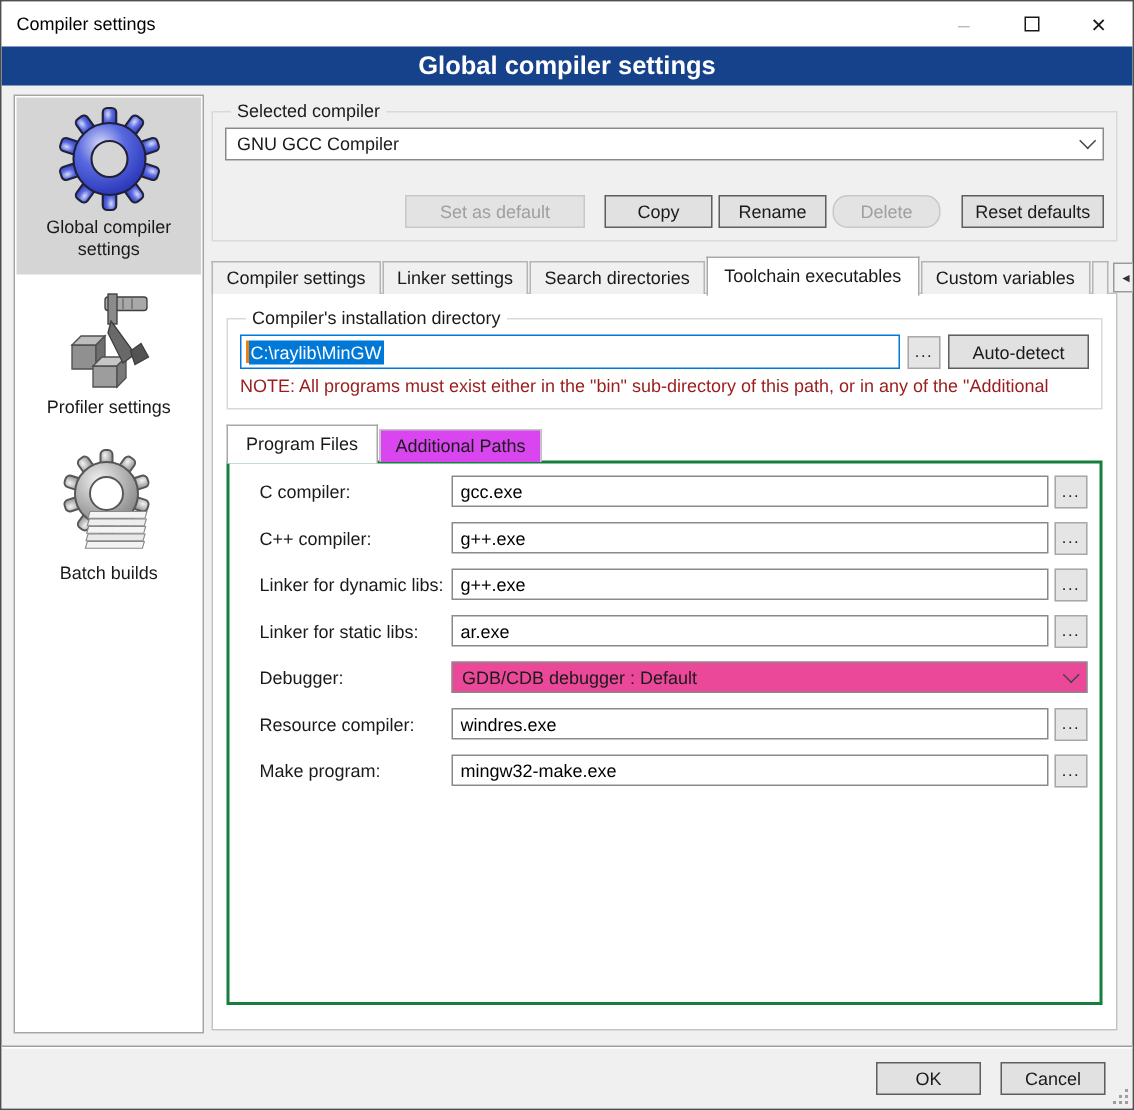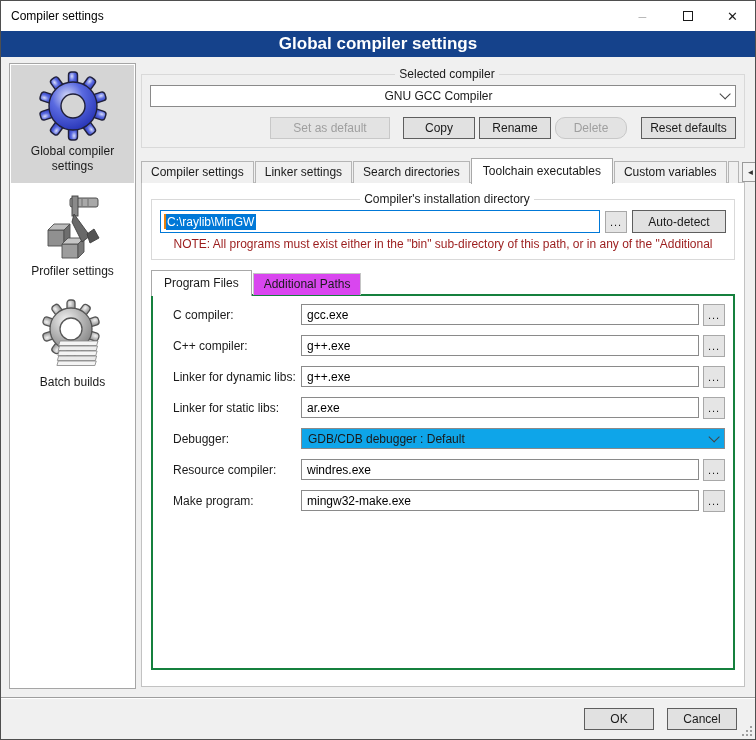--- a/index.html
+++ b/index.html
@@ -29,30 +29,30 @@
   .side-item { margin:1px; padding:5px 2px 9px; text-align:center; cursor:default; }
   .side-item.selected { background:#d5d5d5; }
   .side-item .ic { display:block; margin:0 auto 2px; }
   .side-label { display:block; line-height:15px; font-size:12px; }
   .side-item + .side-item { margin-top:6px; }
 
   
   .main { position:absolute; left:140px; top:60px; right:10px; bottom:52px;
           display:flex; flex-direction:column; }
 
-  fieldset { border:1px solid #d9d9d9; padding:4px 8px 8px; background:transparent;text-align:center; }
+  fieldset { border:1px solid #d9d9d9; padding:4px 8px 8px; background:transparent; }
   legend { padding:0 4px; margin-left:4px; font-size:12px; }
 
   .fs-compiler { margin-top:6px; }
   .combobox { height:22px; border:1px solid #8a8a8a; background:#fff; display:flex;
               align-items:center; padding:0 8px 0 7px; position:relative; }
   .combobox .cb-text { flex:1; }
   .chev { width:8px; height:8px; border-right:1px solid #444; border-bottom:1px solid #444;
           transform:rotate(45deg) translateY(-3px); }
-  .btn-row { display:flex; margin-top:10px; justify-content:flex-end; align-items:center; }
+  .btn-row { display:flex; margin-top:23px; justify-content:flex-end; align-items:center; }
   .btn { height:22px; background:#e1e1e1; border:1px solid #5e5e5e; font-size:12px;
          display:flex; align-items:center; justify-content:center; cursor:default; }
   .btn.disabled { background:#e3e3e3; border-color:#c8c8c8; color:#9f9f9f; }
   .b-setdef { width:120px; margin-right:13px; }
   .b-copy, .b-rename, .b-delete { width:72px; margin-right:4px; }
   .b-delete { margin-right:14px;border-radius:10px; }
   .b-reset { width:95px; margin-right:0; }
 
   
   .tabs { display:flex; align-items:flex-end; margin-top:9px; position:relative; z-index:2; }
@@ -90,21 +90,21 @@
   .subpanel { flex:1; background:#fff; border:2px solid #15803d; margin:-1px 9px 16px;
               padding:8px 8px 8px 20px; position:relative; z-index:1; }
 
   
   .frow { display:flex; align-items:center; margin-bottom:10px; height:21px; }
   .flabel { width:128px; flex:none; }
   .fctrl { flex:1; display:flex; align-items:center; }
   .fctrl input { flex:1; height:21px; border:1px solid #8a8a8a; background:#fff;
                  font-family:"Liberation Sans", sans-serif; font-size:12px; padding:0 5px; }
   .fctrl .mini-btn { margin-left:4px; }
-  .fselect { flex:1; height:21px; border:1px solid #8a8a8a; background:#0ea5e9;
+  .fselect { flex:1; height:21px; border:1px solid #8a8a8a; background:#ec4899;
              display:flex; align-items:center; padding:0 8px 0 6px; }
   .fselect .cb-text { flex:1; }
 
   
   .footer { position:absolute; left:0; right:0; bottom:0; height:42px; background:#f0f0f0;
             border-top:1px solid #9e9e9e; box-shadow:inset 0 1px 0 #ffffff; }
   .b-ok { position:absolute; width:70px; right:101px; top:10px; }
   .b-cancel { position:absolute; width:70px; right:18px; top:10px; }
   .grip { position:absolute; right:2px; bottom:2px; }
 </style>

